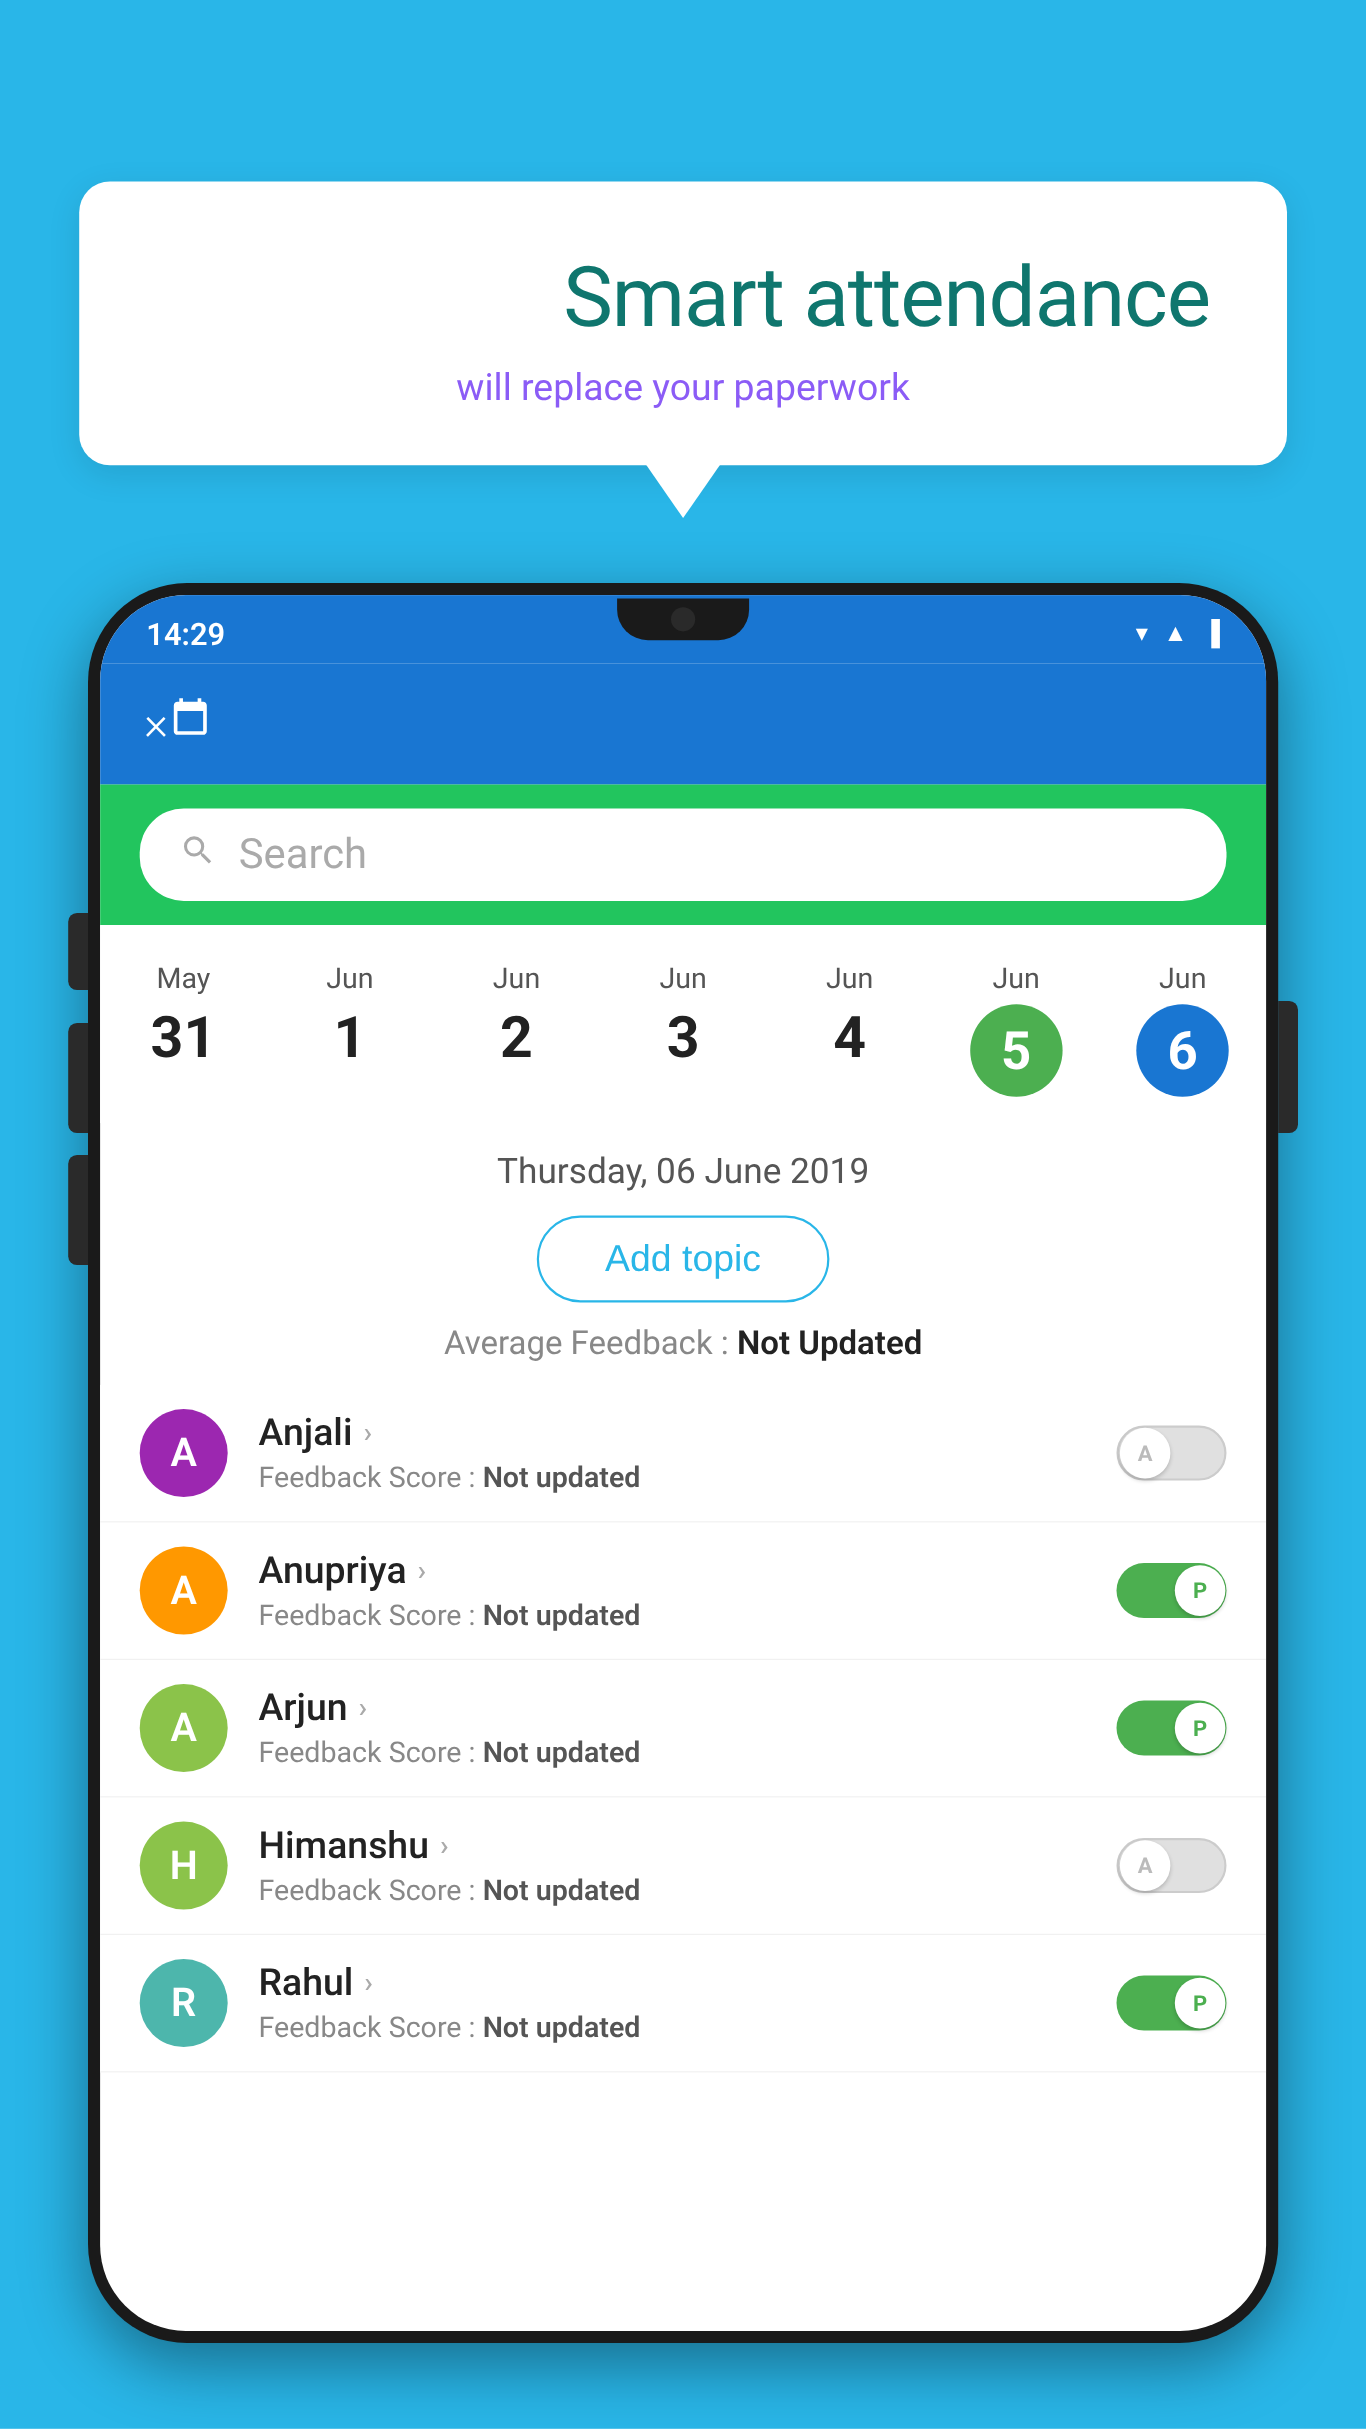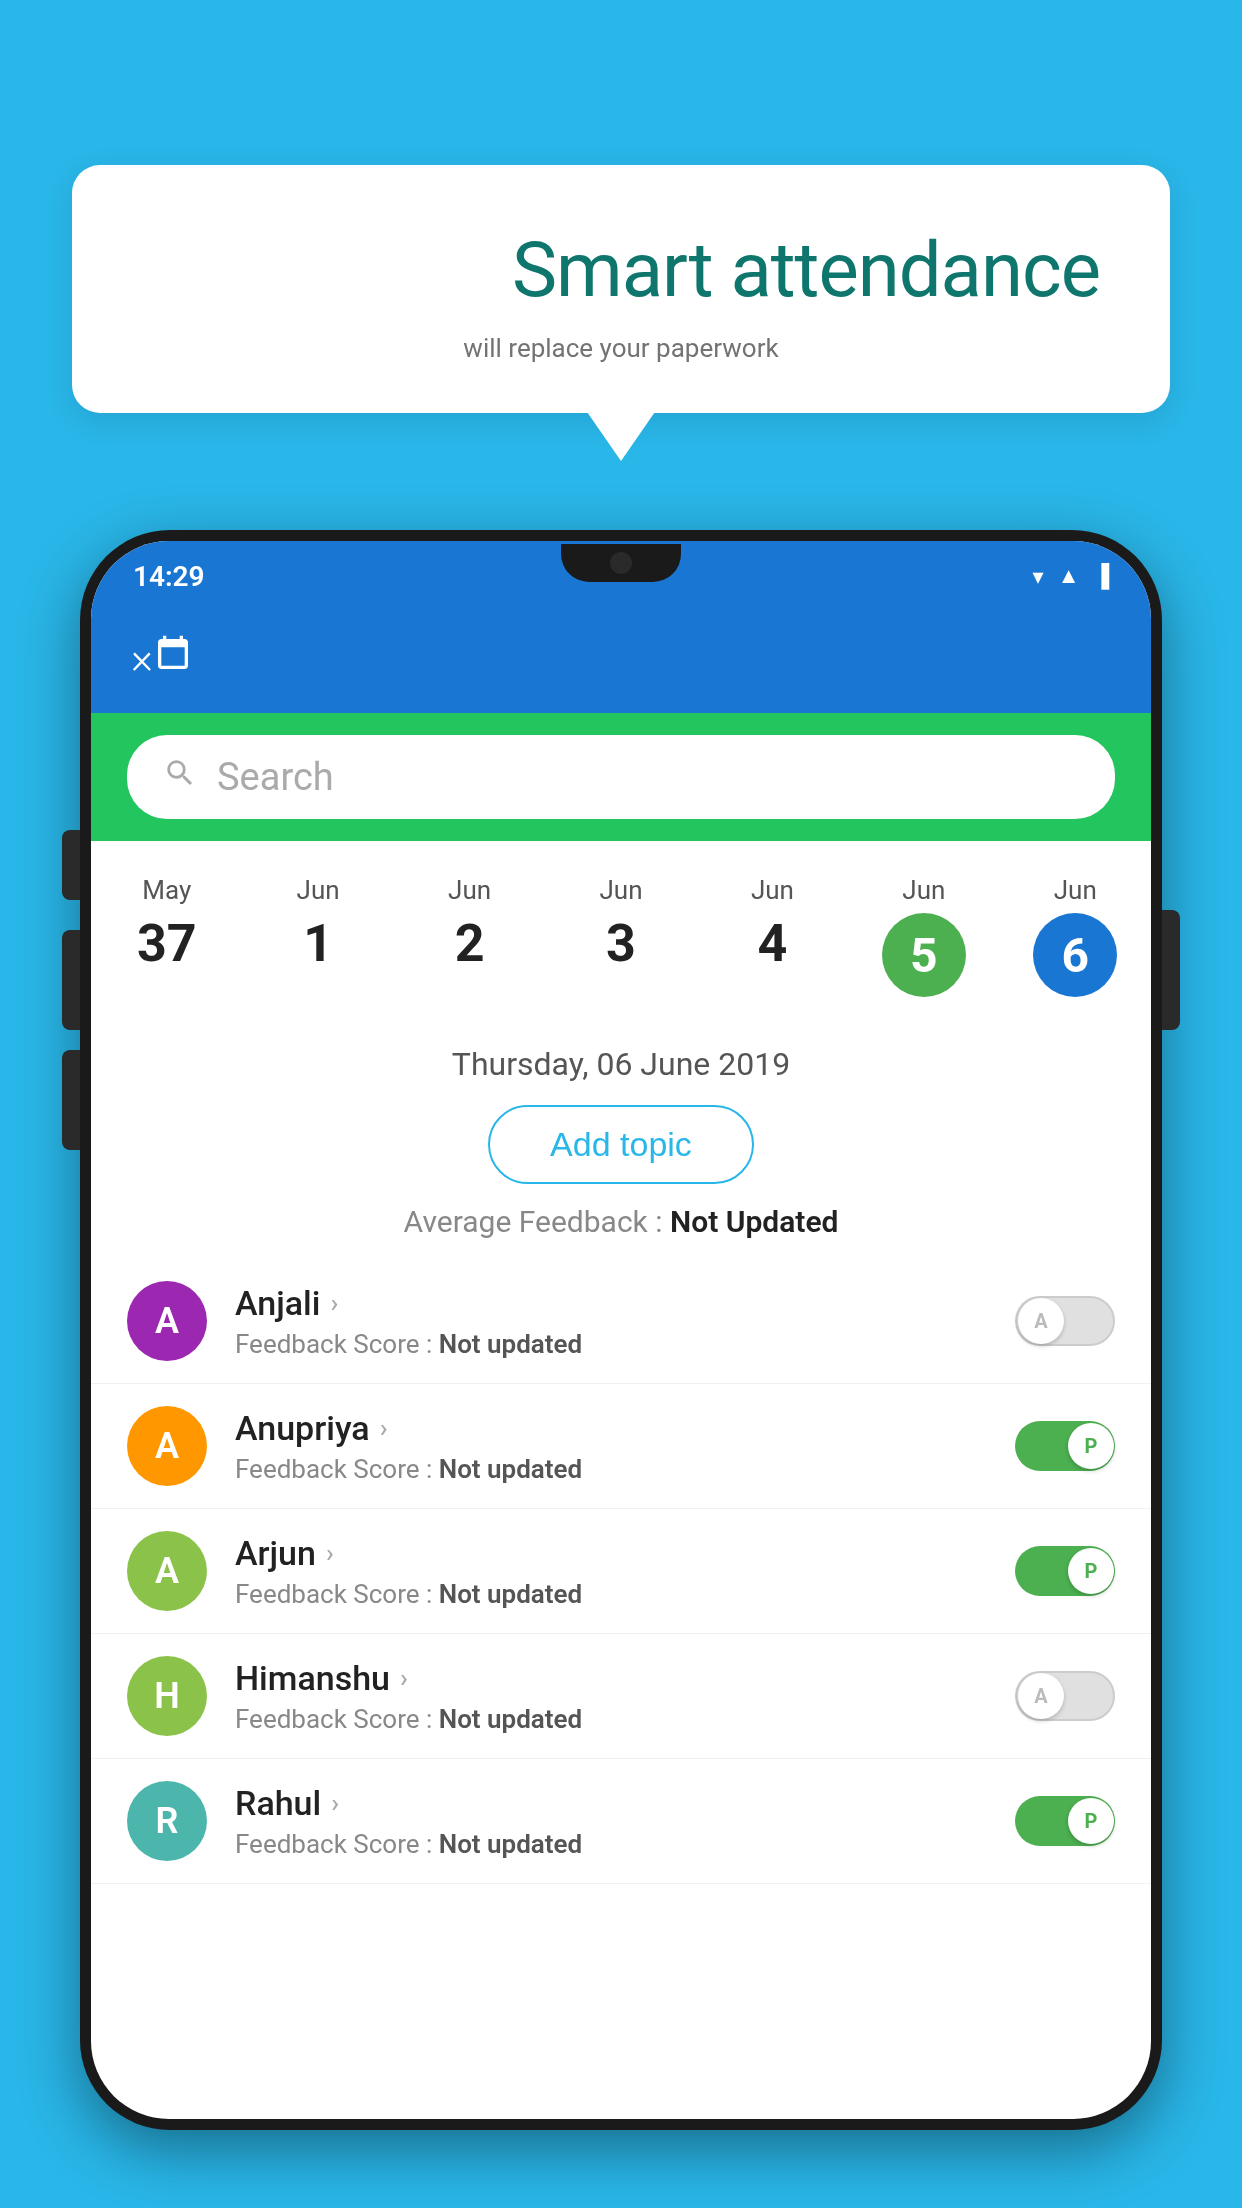--- a/index.html
+++ b/index.html
@@ -41,22 +41,22 @@
     .speech-bubble-title {
       text-align: right;
       font-size: 76px;
       font-weight: 400;
       color: #0f766e;
       letter-spacing: -1px;
     }
 
     .speech-bubble-subtitle {
       text-align: center;
-      font-size: 26px;
-      color: #737373;
+      font-size: 34px;
+      color: #8b5cf6;
       margin-top: 18px;
       font-weight: 400;
     }
 
     
     .phone-wrapper {
       position: absolute;
       top: 530px;
       left: 80px;
       right: 80px;
@@ -447,21 +447,21 @@
               <path d="M15.5 14h-.79l-.28-.27A6.471 6.471 0 0 0 16 9.5 6.5 6.5 0 1 0 9.5 16c1.61 0 3.09-.59 4.23-1.57l.27.28v.79l5 4.99L20.49 19l-4.99-5zm-6 0C7.01 14 5 11.99 5 9.5S7.01 5 9.5 5 14 7.01 14 9.5 11.99 14 9.5 14z"></path>
             </svg>
           </span>
           <span class="search-text">Search</span>
         </div>
       </div>
 
       <div class="date-strip" id="date-strip">
           <div class="date-col">
             <div class="date-month">May</div>
-            <div class="date-day">37</div>
+            <div class="date-day">31</div>
           </div>
           <div class="date-col">
             <div class="date-month">Jun</div>
             <div class="date-day">1</div>
           </div>
           <div class="date-col">
             <div class="date-month">Jun</div>
             <div class="date-day">2</div>
           </div>
           <div class="date-col">

